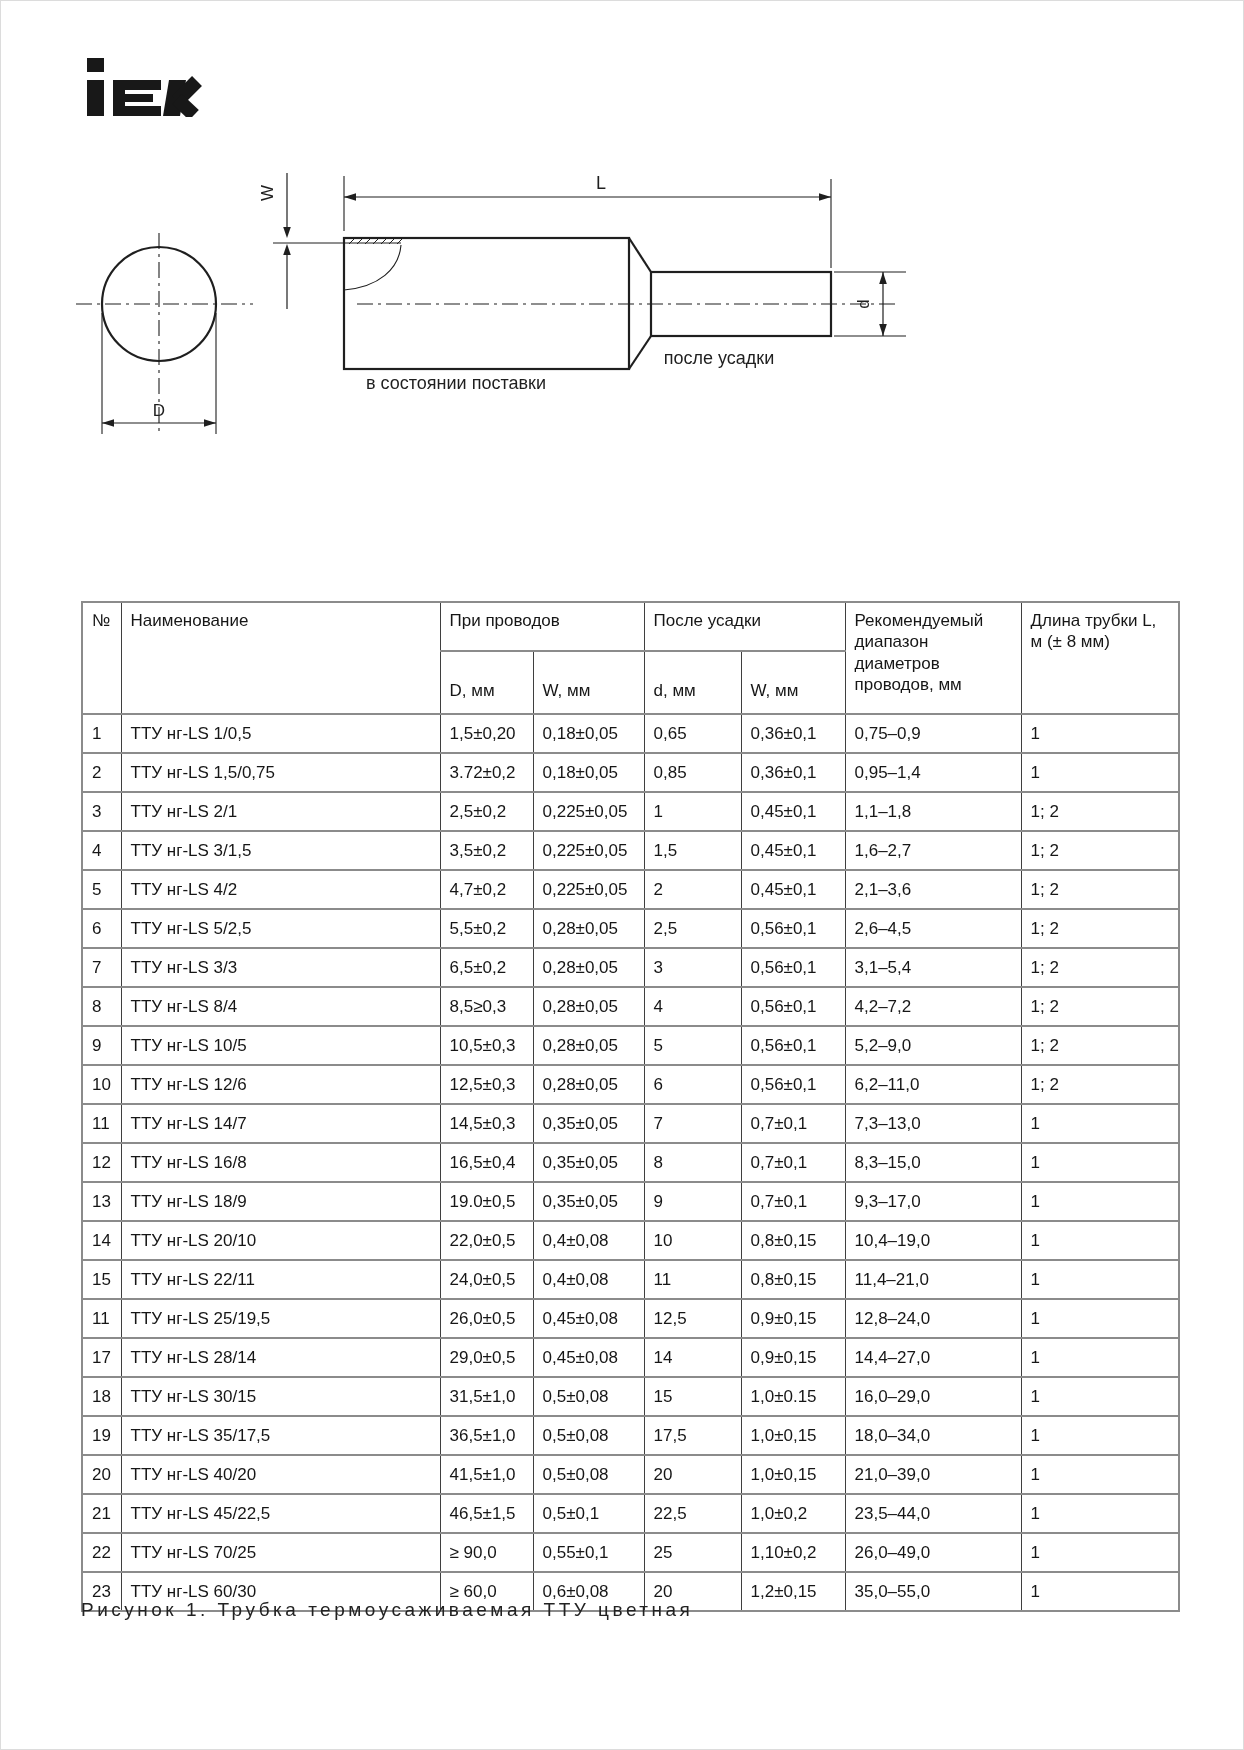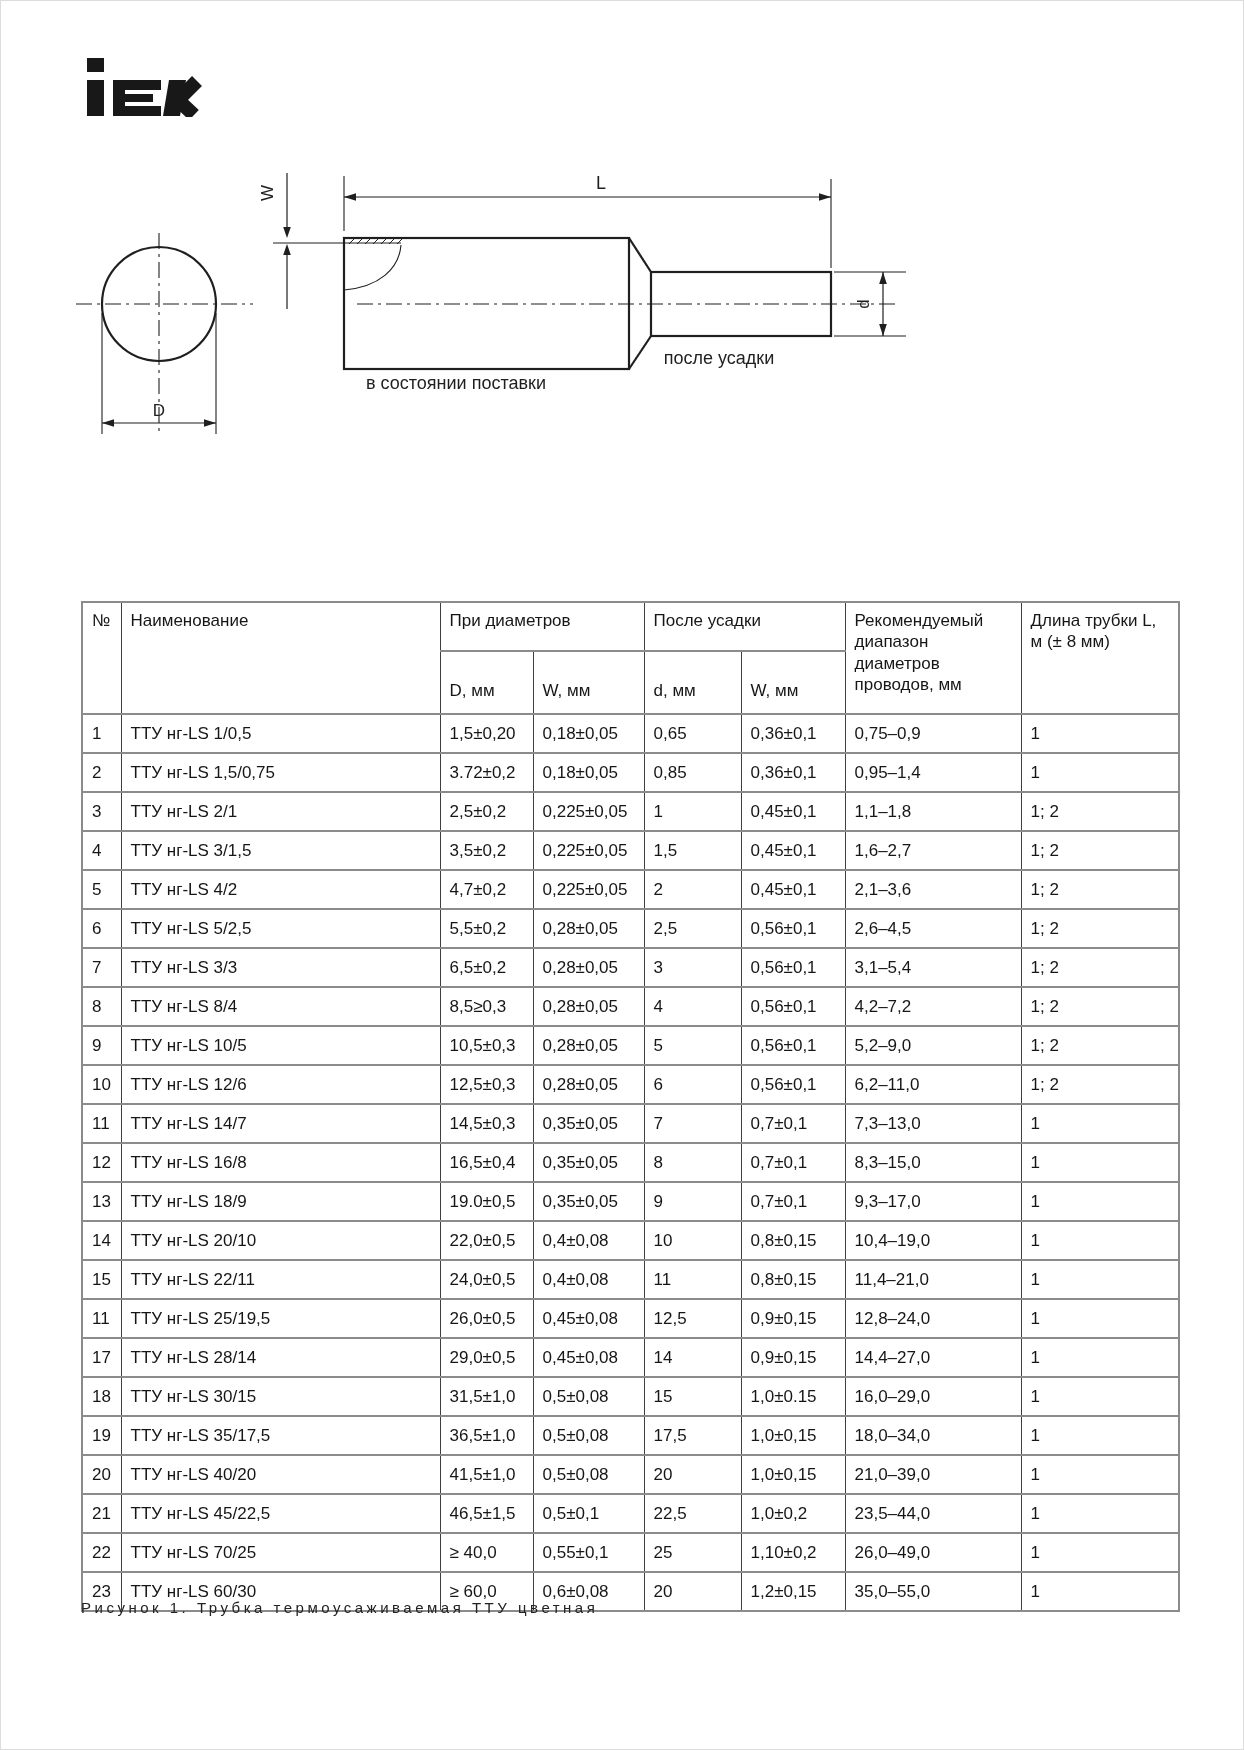--- a/index.html
+++ b/index.html
@@ -39,21 +39,21 @@
   }
   table.spec{border:2px solid #8b8b8b;}
   table.spec thead th{vertical-align:top;padding-top:7px;}
   table.spec thead tr.sub th{vertical-align:middle;height:37px;padding-top:20px;}
   table.spec thead tr.grp th{height:36px;}
   table.spec tbody td{height:29px;}
   td.c-num, th.c-num{text-align:center;padding-left:4px;padding-right:4px;}
   
   .fig-caption{
     position:absolute;left:80px;top:1598px;
-    font-size:15px;letter-spacing:3.5px;color:#222;
+    font-size:19px;letter-spacing:3.5px;color:#222;
     white-space:nowrap;
   }
 </style>
 </head>
 <body>
 
 <div class="page">
 
   <svg class="logo" viewBox="0 0 118 58">
     <g fill="#181818">
@@ -128,21 +128,21 @@
         <col style="width:111px">
       <col style="width:97px">
         <col style="width:104px">
         <col style="width:176px">
         <col style="width:158px">
     </colgroup>
     <thead>
       <tr class="grp">
         <th class="c-num" rowspan="2">№</th>
         <th rowspan="2">Наименование</th>
-        <th colspan="2">При диаметров</th>
+        <th colspan="2">При проводов</th>
         <th colspan="2">После усадки</th>
         <th rowspan="2">Рекомендуемый диапазон диаметров проводов, мм</th>
         <th rowspan="2">Длина трубки L, м (± 8 мм)</th>
       </tr>
       <tr class="sub">
         <th>D, мм</th>
         <th>W, мм</th>
         <th>d, мм</th>
         <th>W, мм</th>
       </tr>
@@ -354,21 +354,21 @@
           <td>46,5±1,5</td>
           <td>0,5±0,1</td>
           <td>22,5</td>
           <td>1,0±0,2</td>
           <td>23,5–44,0</td>
           <td>1</td>
         </tr>
         <tr>
           <td class="c-num">22</td>
           <td>ТТУ нг-LS 70/25</td>
-          <td>≥ 40,0</td>
+          <td>≥ 90,0</td>
           <td>0,55±0,1</td>
           <td>25</td>
           <td>1,10±0,2</td>
           <td>26,0–49,0</td>
           <td>1</td>
         </tr>
         <tr>
           <td class="c-num">23</td>
           <td>ТТУ нг-LS 60/30</td>
           <td>≥ 60,0</td>

